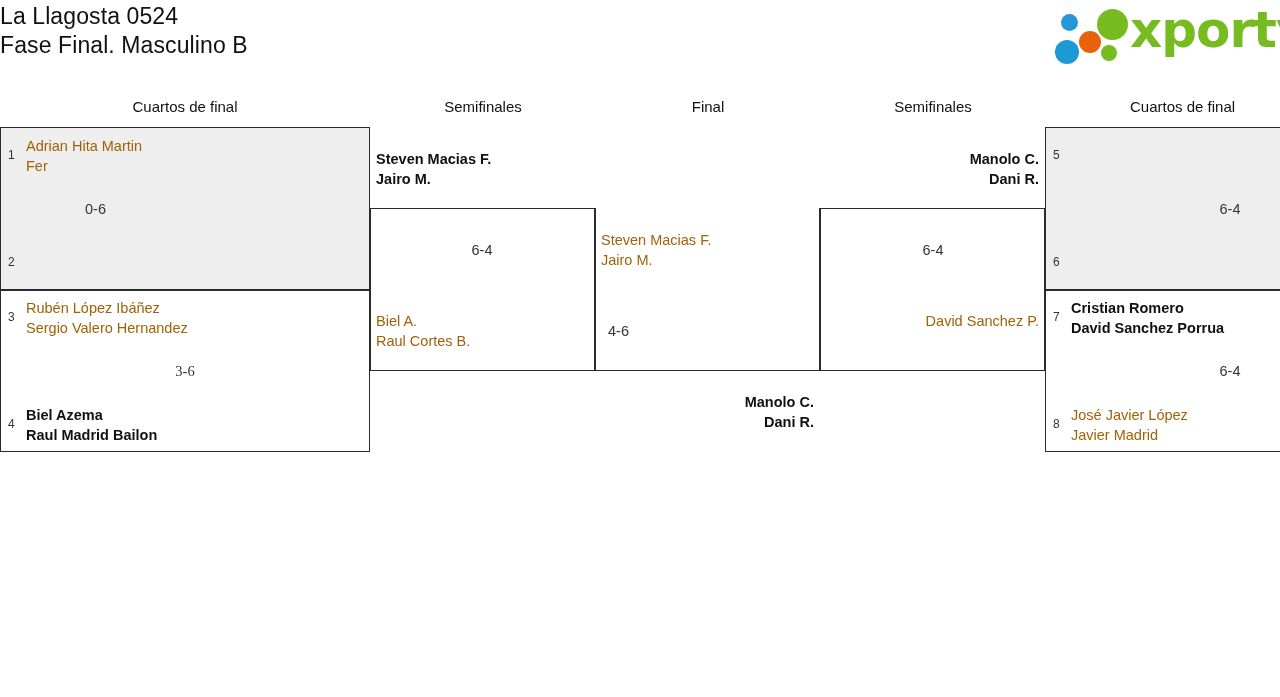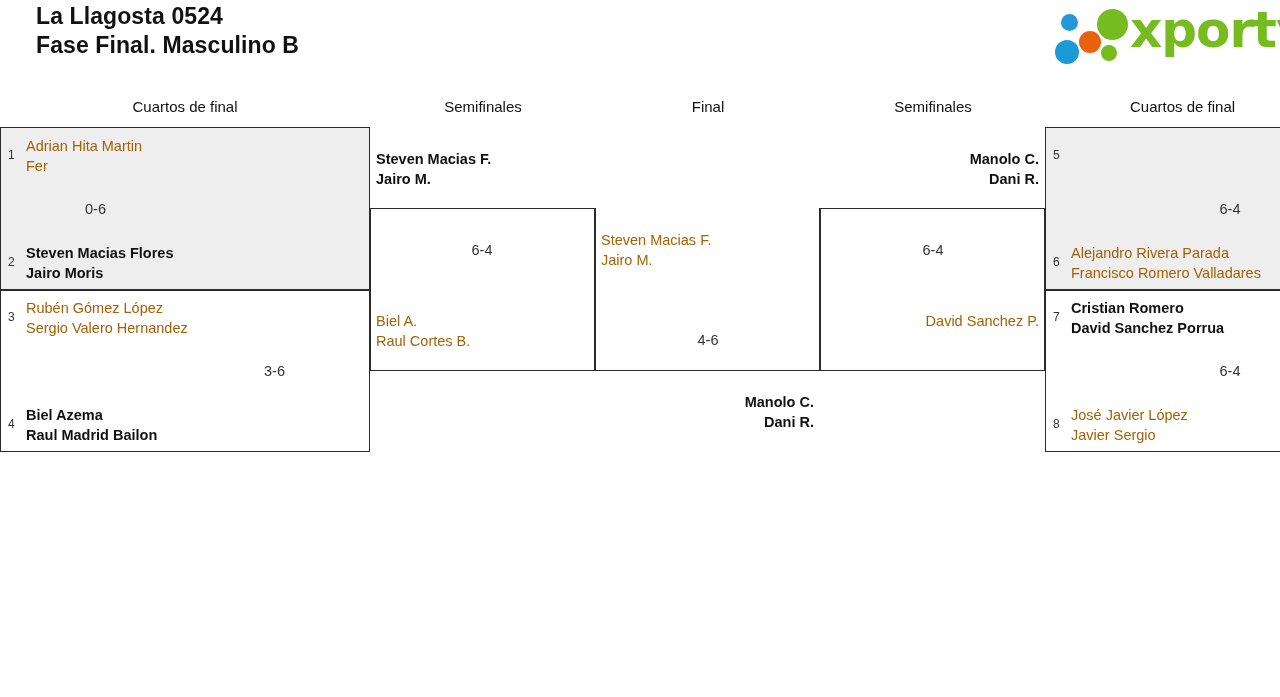--- a/index.html
+++ b/index.html
@@ -22,25 +22,24 @@
     top: 0; left: 0;
     width: 1280px;
     height: 86px;
   }
   .title-block {
     position: absolute;
     left: 0;
     top: 2px;
     font-size: 23px;
     line-height: 29px;
-    font-weight: 700;
+    font-weight: 400;
     color: #111111;
     letter-spacing: 0.1px;
     white-space: nowrap;
-    padding-left: 36px;
   }
   .title-line { display: block; }
 
   
   .logo {
     position: absolute;
     right: 4px;
     top: 4px;
     width: 228px;
     height: 58px;
@@ -170,32 +169,28 @@
   <div class="round-head" style="left:1130px; top:98px; width:200px; text-align:left;">Cuartos de final</div>
 
   <div class="box shaded" id="qf1"></div>
   <div class="seed" style="left:8px; top:148px;">1</div>
   <div class="team lose" style="left:26px; top:136px;">
     <span class="pl">Adrian Hita Martin</span>
     <span class="pl">Fer</span>
   </div>
   <div class="score" style="left:85px; top:200px; width:200px; text-align:left;">0-6</div>
   <div class="seed" style="left:8px; top:255px;">2</div>
-  <div class="team win" style="left:26px; top:243px;">
-    <span class="pl">Steven Macias Flores</span>
-    <span class="pl">Jairo Moris</span>
-  </div>
 
   <div class="box plain" id="qf2"></div>
   <div class="seed" style="left:8px; top:310px;">3</div>
   <div class="team lose" style="left:26px; top:298px;">
-    <span class="pl">Rubén Gómez López</span>
+    <span class="pl">Rubén López Ibáñez</span>
     <span class="pl">Sergio Valero Hernandez</span>
   </div>
-  <div class="score" style="left:85px; top:362px; width:200px; text-align:right;">3-6</div>
+  <div class="score" style="left:85px; top:362px; width:200px; text-align:center;font-family:Liberation Serif, serif;">3-6</div>
   <div class="seed" style="left:8px; top:417px;">4</div>
   <div class="team win" style="left:26px; top:405px;">
     <span class="pl">Biel Azema</span>
     <span class="pl">Raul Madrid Bailon</span>
   </div>
 
   <div class="box plain" id="sf1"></div>
   <div class="team win" style="left:376px; top:149px;">
     <span class="pl">Steven Macias F.</span>
     <span class="pl">Jairo M.</span>
@@ -204,51 +199,47 @@
   <div class="team lose" style="left:376px; top:311px;">
     <span class="pl">Biel A.</span>
     <span class="pl">Raul Cortes B.</span>
   </div>
 
   <div class="box plain" id="fin"></div>
   <div class="team lose" style="left:601px; top:230px;">
     <span class="pl">Steven Macias F.</span>
     <span class="pl">Jairo M.</span>
   </div>
-  <div class="score" style="left:608px; top:331px; width:200px; text-align:center;">4-6</div>
+  <div class="score" style="left:608px; top:322px; width:200px; text-align:left;">4-6</div>
   <div class="team win right" style="left:614px; top:392px; width:200px;">
     <span class="pl">Manolo C.</span>
     <span class="pl">Dani R.</span>
   </div>
 
   <div class="box plain" id="sf2"></div>
   <div class="team win right" style="left:839px; top:149px; width:200px;">
     <span class="pl">Manolo C.</span>
     <span class="pl">Dani R.</span>
   </div>
   <div class="score" style="left:833px; top:241px; width:200px; text-align:center;">6-4</div>
   <div class="team lose right" style="left:839px; top:311px; width:200px;">
     <span class="pl">David Sanchez P.</span>
   </div>
 
   <div class="box shaded" id="qf3"></div>
   <div class="seed" style="left:1053px; top:148px;">5</div>
   <div class="score" style="left:1130px; top:200px; width:200px; text-align:center;">6-4</div>
   <div class="seed" style="left:1053px; top:255px;">6</div>
-  <div class="team lose" style="left:1071px; top:243px;">
-    <span class="pl">Alejandro Rivera Parada</span>
-    <span class="pl">Francisco Romero Valladares</span>
-  </div>
 
   <div class="box plain" id="qf4"></div>
   <div class="seed" style="left:1053px; top:310px;">7</div>
   <div class="team win" style="left:1071px; top:298px;">
     <span class="pl">Cristian Romero</span>
     <span class="pl">David Sanchez Porrua</span>
   </div>
   <div class="score" style="left:1130px; top:362px; width:200px; text-align:center;">6-4</div>
   <div class="seed" style="left:1053px; top:417px;">8</div>
   <div class="team lose" style="left:1071px; top:405px;">
     <span class="pl">José Javier López</span>
-    <span class="pl">Javier Sergio</span>
+    <span class="pl">Javier Madrid</span>
   </div>
 
 </div>
 
 </body></html>

